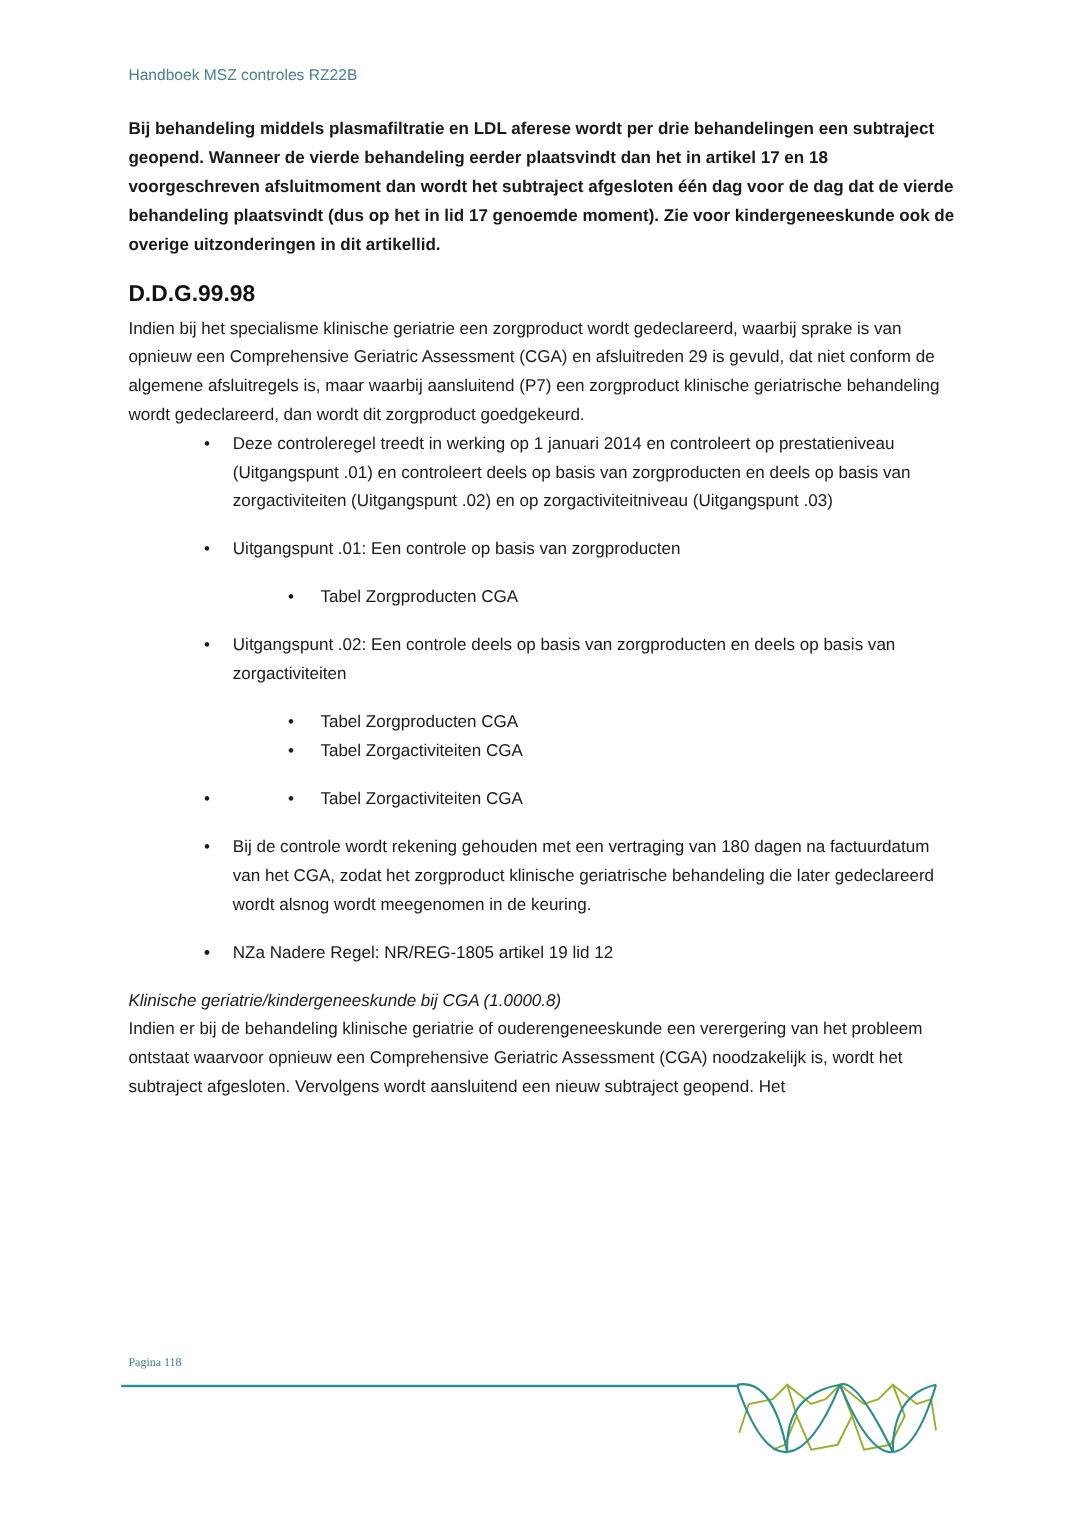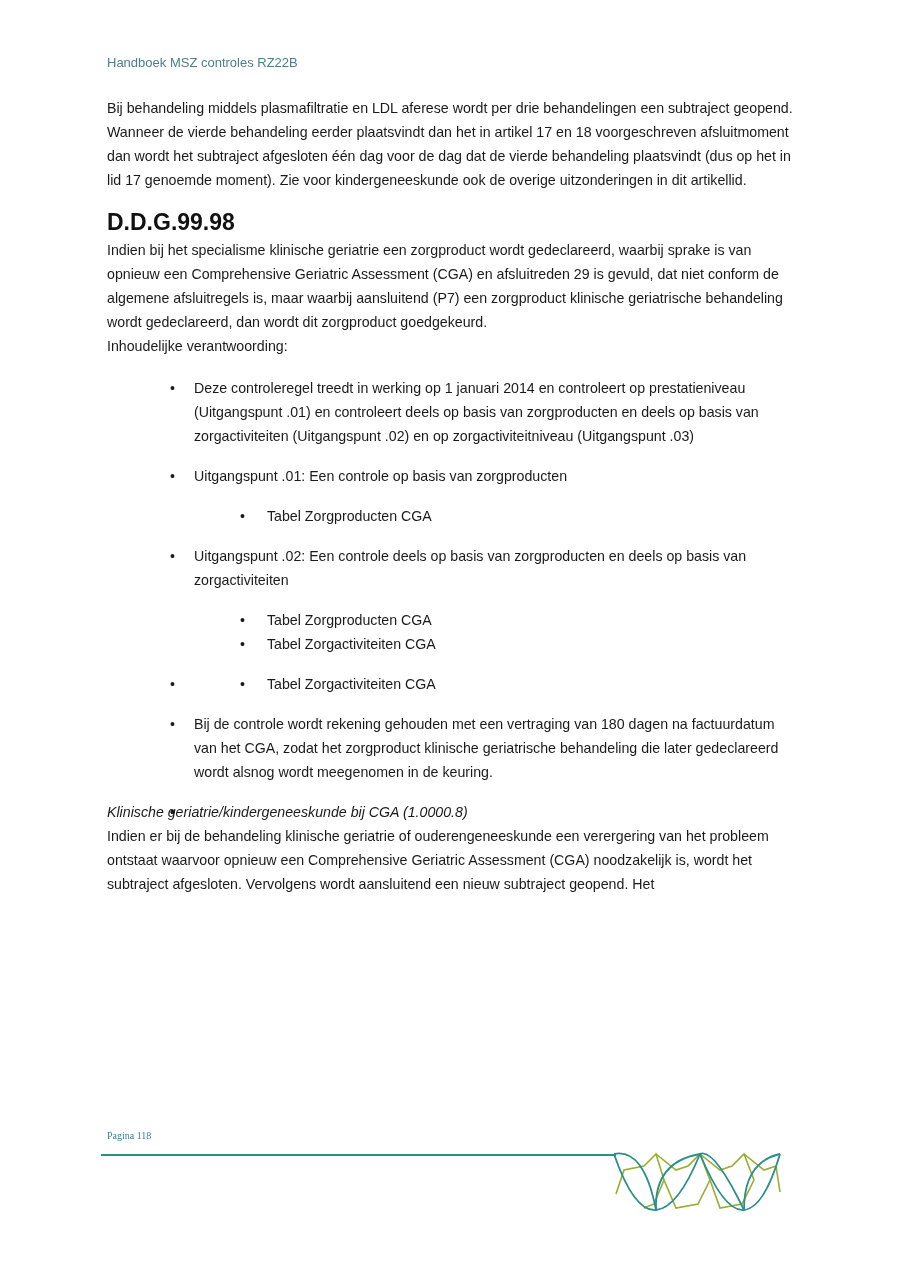--- a/index.html
+++ b/index.html
@@ -2,22 +2,22 @@
 <html><head>
   <meta charset="utf-8">
   <style>
     html, body { margin: 0; padding: 0; background: #ffffff; }
     body { width: 900px; height: 1273px; position: relative; overflow: hidden;
            font-family: "Liberation Sans", sans-serif; color: #1a1a1a; }
     .page { position: absolute; left: 0; top: 0; width: 900px; height: 944px; }
     .header { position: absolute; left: 107px; top: 55px; font-size: 13px; color: #4a7f8c; }
     .content { position: absolute; left: 107px; top: 96px; width: 690px; font-size: 14.2px; line-height: 24px; }
     p { margin: 0; }
-    .para1 { margin-bottom: 16px; }
-    h2 { margin: 0 0 2px 0; font-size: 23px; font-weight: bold; line-height: 28px; color: #111; }
+    .para1 { margin-bottom: 16px; font-weight: bold; }
+    h2 { margin: 0 0 2px 0; font-size: 19px; font-weight: bold; line-height: 28px; color: #111; }
     .para2 { }
     .label { margin-bottom: 18px; }
     ul { margin: 0; padding: 0; list-style: none; }
     li.l1 { position: relative; padding-left: 87px; margin-bottom: 16px; }
     li.l1 .bullet { position: absolute; left: 63px; top: 0; }
     ul.sub { margin: 0 0 16px 0; }
     li.l2 { position: relative; padding-left: 160px; }
     li.l2 .bullet { position: absolute; left: 133px; top: 0; }
     .italic-title { font-style: italic; margin-top: 0; }
     .footer-text { position: absolute; left: 107px; top: 1130px; font-size: 10px; color: #3c7f8a; font-family: Liberation Serif, serif; }
@@ -29,40 +29,39 @@
 
 <div class="page">
   <div class="header">Handboek MSZ controles RZ22B</div>
 
   <div class="content">
     <p class="para1">Bij behandeling middels plasmafiltratie en LDL aferese wordt per drie behandelingen een subtraject geopend. Wanneer de vierde behandeling eerder plaatsvindt dan het in artikel 17 en 18 voorgeschreven afsluitmoment dan wordt het subtraject afgesloten één dag voor de dag dat de vierde behandeling plaatsvindt (dus op het in lid 17 genoemde moment). Zie voor kindergeneeskunde ook de overige uitzonderingen in dit artikellid.</p>
 
     <h2>D.D.G.99.98</h2>
     <p class="para2">Indien bij het specialisme klinische geriatrie een zorgproduct wordt gedeclareerd, waarbij sprake is van opnieuw een Comprehensive Geriatric Assessment (CGA) en afsluitreden 29 is gevuld, dat niet conform de algemene afsluitregels is, maar waarbij aansluitend (P7) een zorgproduct klinische geriatrische behandeling wordt gedeclareerd, dan wordt dit zorgproduct goedgekeurd.</p>
 
-    <p class="label">Inhoudelijke verantwoording:</p>
 
     <ul id="bullet-list">
         <li class="l1"><span class="bullet">•</span><span>Deze controleregel treedt in werking op 1 januari 2014 en controleert op prestatieniveau (Uitgangspunt .01) en controleert deels op basis van zorgproducten en deels op basis van zorgactiviteiten (Uitgangspunt .02) en op zorgactiviteitniveau (Uitgangspunt .03)</span></li>
         <li class="l1"><span class="bullet">•</span><span>Uitgangspunt .01: Een controle op basis van zorgproducten</span></li>
         <ul class="sub">
           <li class="l2"><span class="bullet">•</span><span>Tabel Zorgproducten CGA</span></li>
         </ul>
         <li class="l1"><span class="bullet">•</span><span>Uitgangspunt .02: Een controle deels op basis van zorgproducten en deels op basis van zorgactiviteiten</span></li>
         <ul class="sub">
           <li class="l2"><span class="bullet">•</span><span>Tabel Zorgproducten CGA</span></li>
           <li class="l2"><span class="bullet">•</span><span>Tabel Zorgactiviteiten CGA</span></li>
         </ul>
         <li class="l1"><span class="bullet">•</span></li>
         <ul class="sub">
           <li class="l2"><span class="bullet">•</span><span>Tabel Zorgactiviteiten CGA</span></li>
         </ul>
         <li class="l1"><span class="bullet">•</span><span>Bij de controle wordt rekening gehouden met een vertraging van 180 dagen na factuurdatum van het CGA, zodat het zorgproduct klinische geriatrische behandeling die later gedeclareerd wordt alsnog wordt meegenomen in de keuring.</span></li>
         <li class="l1"><span class="bullet">•</span></li>
-        <li class="l1"><span class="bullet">•</span></li>
+        <li class="l1"><span class="bullet">•</span><span>NZa Nadere Regel: NR/REG-1805 artikel 19 lid 12</span></li>
       </ul>
 
     <p class="italic-title">Klinische geriatrie/kindergeneeskunde bij CGA (1.0000.8)</p>
     <p>Indien er bij de behandeling klinische geriatrie of ouderengeneeskunde een verergering van het probleem ontstaat waarvoor opnieuw een Comprehensive Geriatric Assessment (CGA) noodzakelijk is, wordt het subtraject afgesloten. Vervolgens wordt aansluitend een nieuw subtraject geopend. Het</p>
   </div>
 
   <div class="footer-text">Pagina 118</div>
   <div class="footer-line"></div>
   <svg class="footer-ornament" width="170" height="60" viewBox="0 0 170 60">
     <g id="orn">

